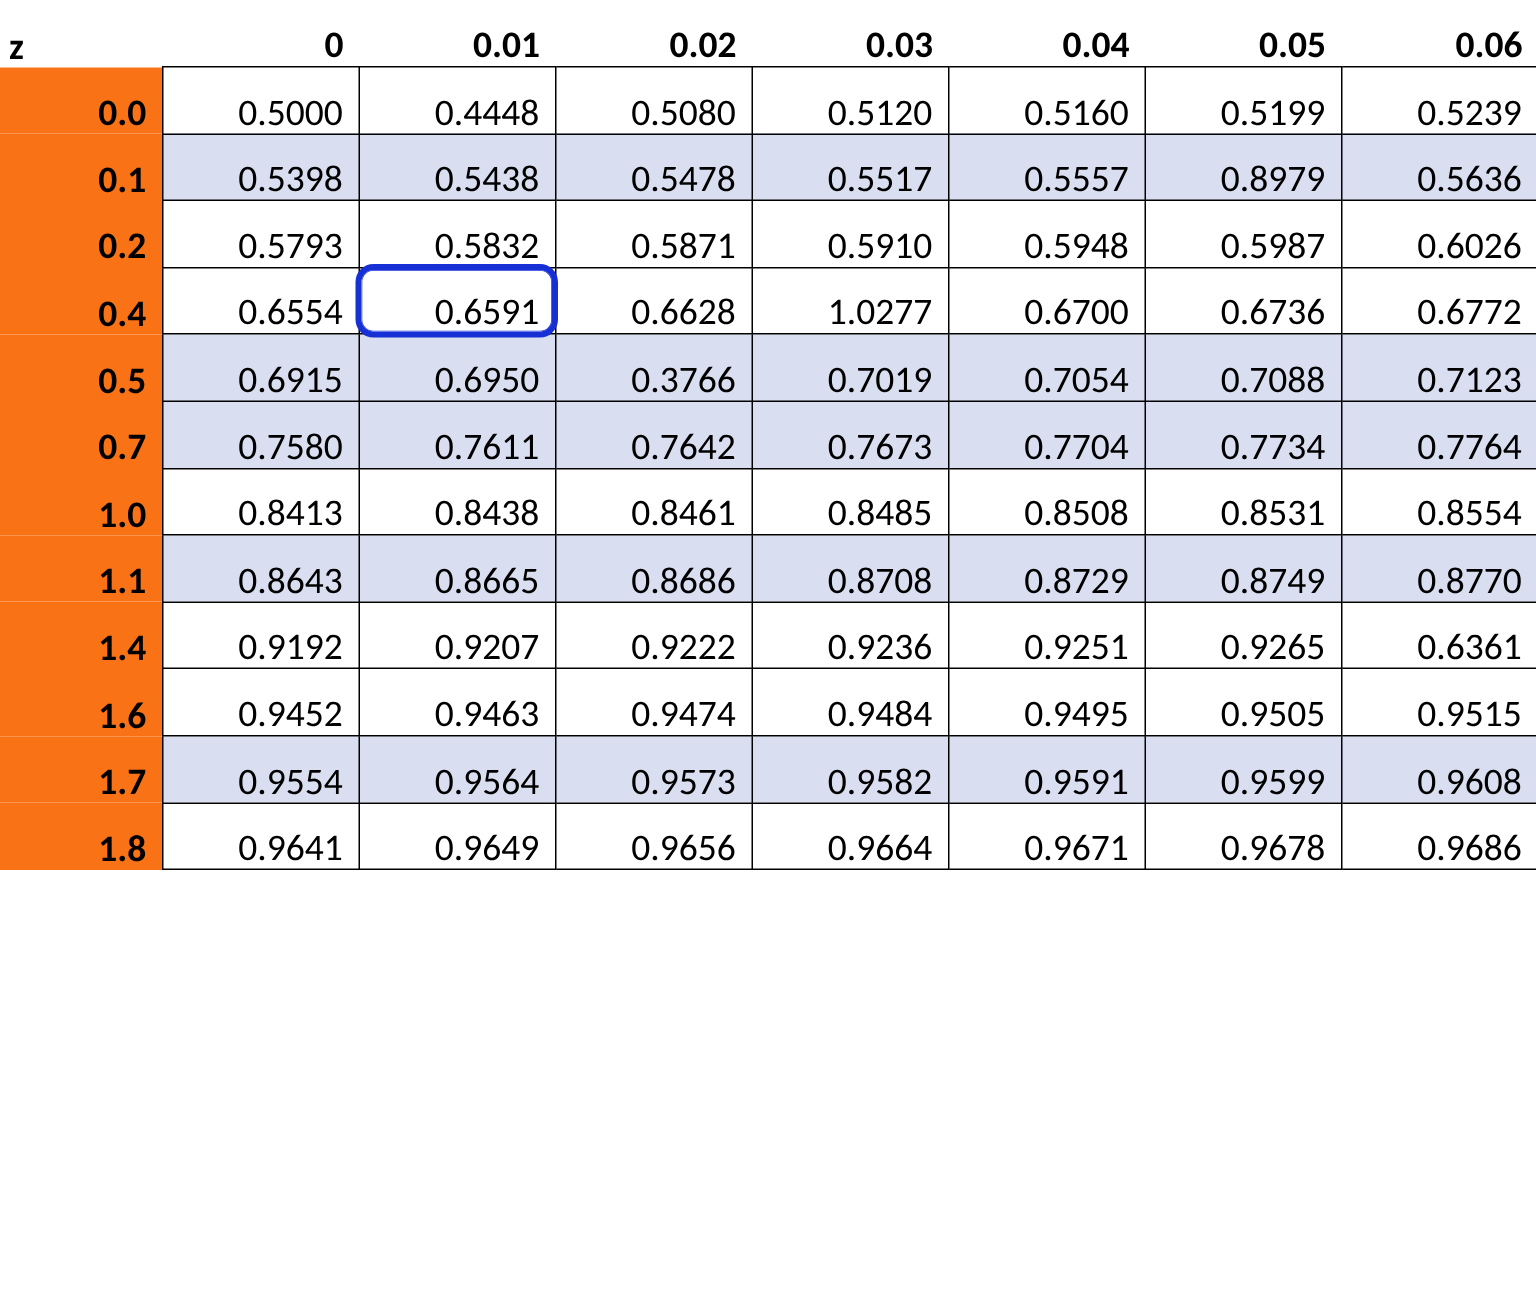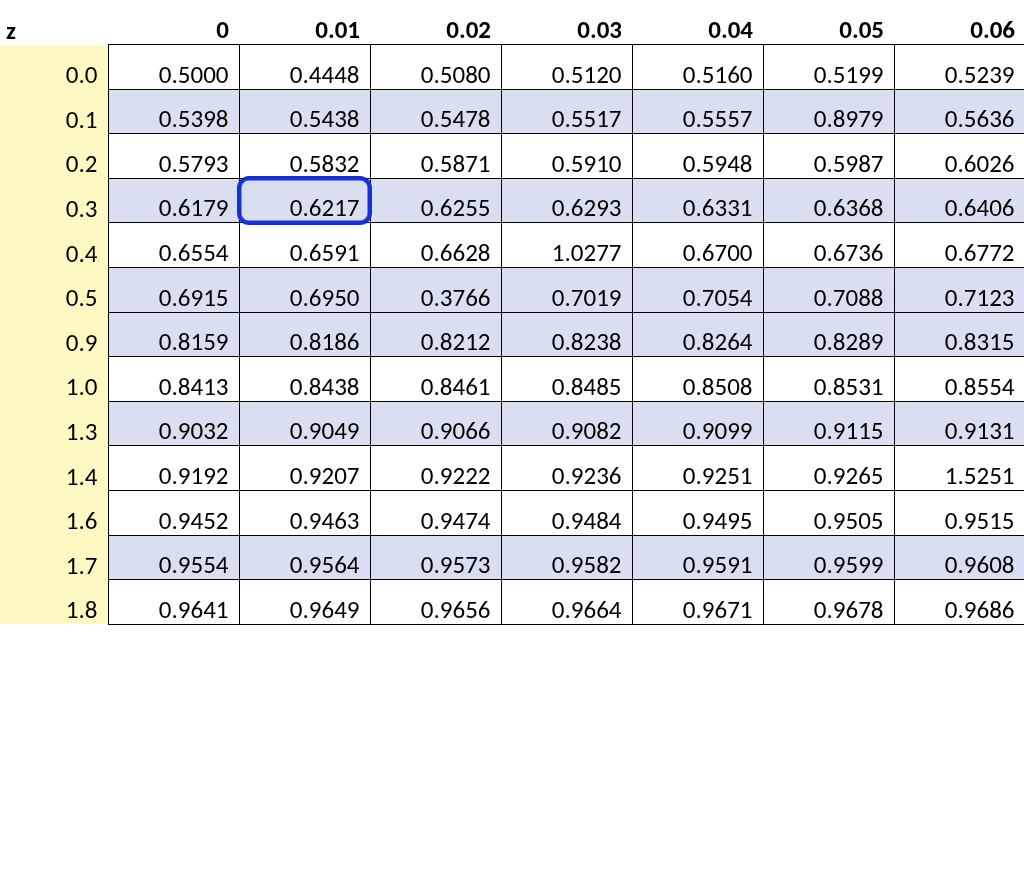--- a/index.html
+++ b/index.html
@@ -36,23 +36,23 @@
     font-weight: 700;
     border: none;
     background: #ffffff;
   }
   table.z thead th.corner {
     text-align: left;
     padding-left: 6px;
   }
   
   table.z tbody th.rowhdr {
-    font-weight: 400;
+    font-weight: 700;
     border: none;
-    background: #fef9c3;
+    background: #f97316;
   }
   
   table.z tbody td {
     border: 1px solid #000;
     font-weight: 400;
   }
   
   table.z tbody tr.band td {
     background: #d9dff0;
   }
@@ -123,30 +123,20 @@
         <tr class="noband">
           <th class="rowhdr">0.2</th>
           <td>0.5793</td>
           <td>0.5832</td>
           <td>0.5871</td>
           <td>0.5910</td>
           <td>0.5948</td>
           <td>0.5987</td>
           <td>0.6026</td>
         </tr>
-        <tr class="band">
-          <th class="rowhdr">0.3</th>
-          <td>0.6179</td>
-          <td id="hl-cell">0.6217</td>
-          <td>0.6255</td>
-          <td>0.6293</td>
-          <td>0.6331</td>
-          <td>0.6368</td>
-          <td>0.6406</td>
-        </tr>
         <tr class="noband">
           <th class="rowhdr">0.4</th>
           <td>0.6554</td>
           <td>0.6591</td>
           <td>0.6628</td>
           <td>1.0277</td>
           <td>0.6700</td>
           <td>0.6736</td>
           <td>0.6772</td>
         </tr>
@@ -154,58 +144,58 @@
           <th class="rowhdr">0.5</th>
           <td>0.6915</td>
           <td>0.6950</td>
           <td>0.3766</td>
           <td>0.7019</td>
           <td>0.7054</td>
           <td>0.7088</td>
           <td>0.7123</td>
         </tr>
         <tr class="band">
-          <th class="rowhdr">0.9</th>
-          <td>0.8159</td>
-          <td>0.8186</td>
-          <td>0.8212</td>
-          <td>0.8238</td>
-          <td>0.8264</td>
-          <td>0.8289</td>
-          <td>0.8315</td>
+          <th class="rowhdr">0.7</th>
+          <td>0.7580</td>
+          <td>0.7611</td>
+          <td>0.7642</td>
+          <td>0.7673</td>
+          <td>0.7704</td>
+          <td>0.7734</td>
+          <td>0.7764</td>
         </tr>
         <tr class="noband">
           <th class="rowhdr">1.0</th>
           <td>0.8413</td>
           <td>0.8438</td>
           <td>0.8461</td>
           <td>0.8485</td>
           <td>0.8508</td>
           <td>0.8531</td>
           <td>0.8554</td>
         </tr>
         <tr class="band">
-          <th class="rowhdr">1.3</th>
-          <td>0.9032</td>
-          <td>0.9049</td>
-          <td>0.9066</td>
-          <td>0.9082</td>
-          <td>0.9099</td>
-          <td>0.9115</td>
-          <td>0.9131</td>
+          <th class="rowhdr">1.1</th>
+          <td>0.8643</td>
+          <td>0.8665</td>
+          <td>0.8686</td>
+          <td>0.8708</td>
+          <td>0.8729</td>
+          <td>0.8749</td>
+          <td>0.8770</td>
         </tr>
         <tr class="noband">
           <th class="rowhdr">1.4</th>
           <td>0.9192</td>
           <td>0.9207</td>
           <td>0.9222</td>
           <td>0.9236</td>
           <td>0.9251</td>
           <td>0.9265</td>
-          <td>1.5251</td>
+          <td>0.6361</td>
         </tr>
         <tr class="noband">
           <th class="rowhdr">1.6</th>
           <td>0.9452</td>
           <td>0.9463</td>
           <td>0.9474</td>
           <td>0.9484</td>
           <td>0.9495</td>
           <td>0.9505</td>
           <td>0.9515</td>

